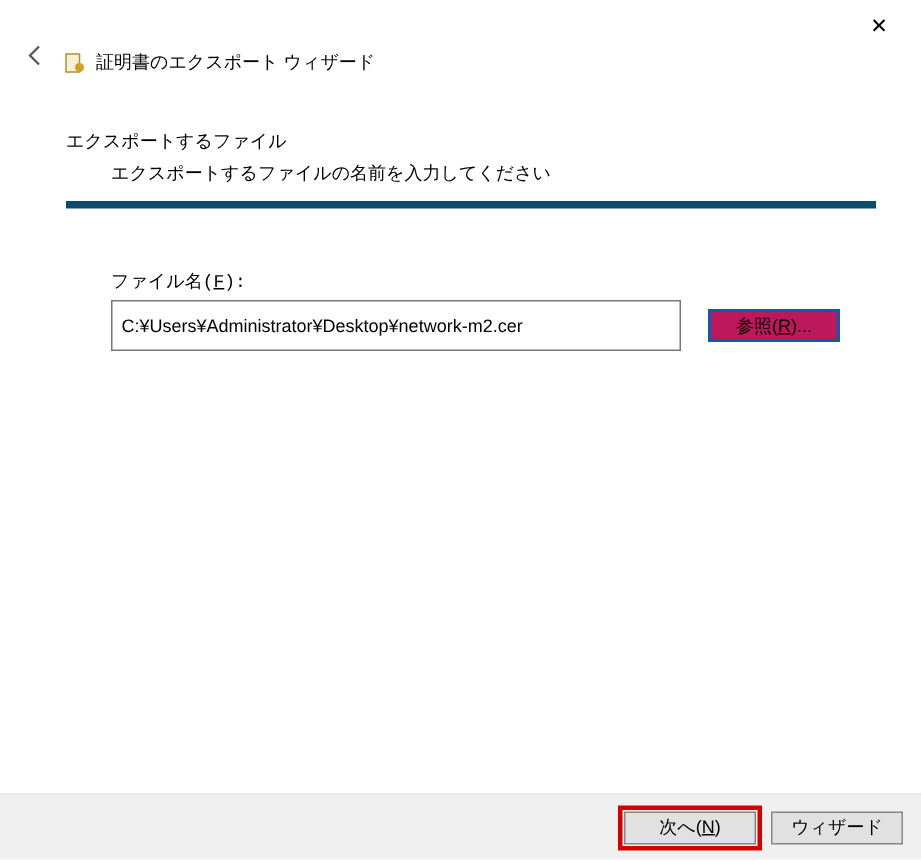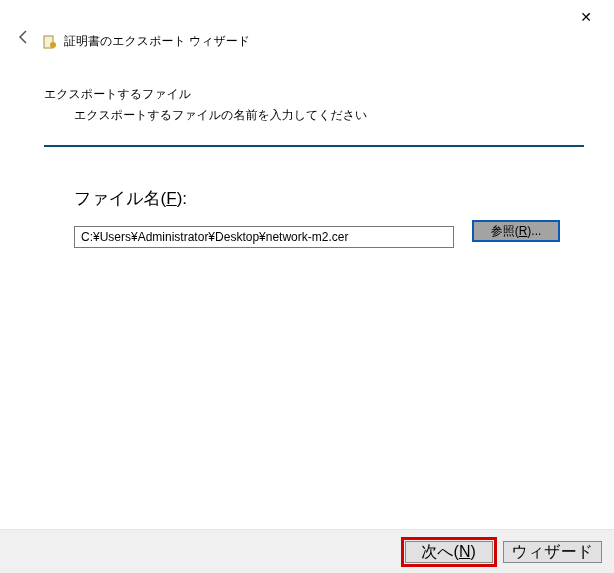--- a/index.html
+++ b/index.html
@@ -51,54 +51,54 @@
     color: #000;
   }
   .content {
     padding: 28px 10px 0 44px;
   }
   .section-heading {
     font-size: 12px;
     margin-bottom: 4px;
   }
   .section-desc-wrap {
-    border-bottom: 2px solid #0c4a6e;
-    padding: 0 0 21px 30px;
+    border-bottom: 5px solid #0c4a6e;
+    padding: 0 0 10px 30px;
     margin-right: 20px;
   }
   .section-desc {
     font-size: 12px;
   }
   .field-group {
     padding: 40px 0 0 30px;
   }
   .field-label {
-    font-size: 17px;
+    font-size: 12px;
     margin-bottom: 4px;
+    font-family: Liberation Mono, monospace;
   }
   .field-row {
     display: flex;
     align-items: center;
     gap: 18px;
   }
   .file-input {
     width: 380px;
-    height: 22px;
+    height: 34px;
     border: 1px solid #777;
     padding: 2px 6px;
     font-family: inherit;
     font-size: 12px;
     outline: none;
-    margin-top: 12px;
   }
   .browse-btn {
     height: 22px;
     min-width: 88px;
     border: 2px solid #0a5bb8;
-    background: #a3a3a3;
+    background: #be185d;
     font-family: inherit;
     font-size: 12px;
     cursor: pointer;
     padding: 0 8px;
   }
   .footer {
     position: absolute;
     left: 0;
     right: 0;
     bottom: 0;
@@ -110,21 +110,21 @@
     justify-content: flex-end;
     padding-right: 12px;
     gap: 10px;
   }
   .btn {
     height: 22px;
     min-width: 88px;
     border: 1px solid #888;
     background: #e1e1e1;
     font-family: inherit;
-    font-size: 16px;
+    font-size: 12px;
     cursor: pointer;
     padding: 0 8px;
   }
   .btn.primary-highlight {
     outline: 3px solid #d40000;
     outline-offset: 1px;
   }
   .underline-letter {
     text-decoration: underline;
   }

